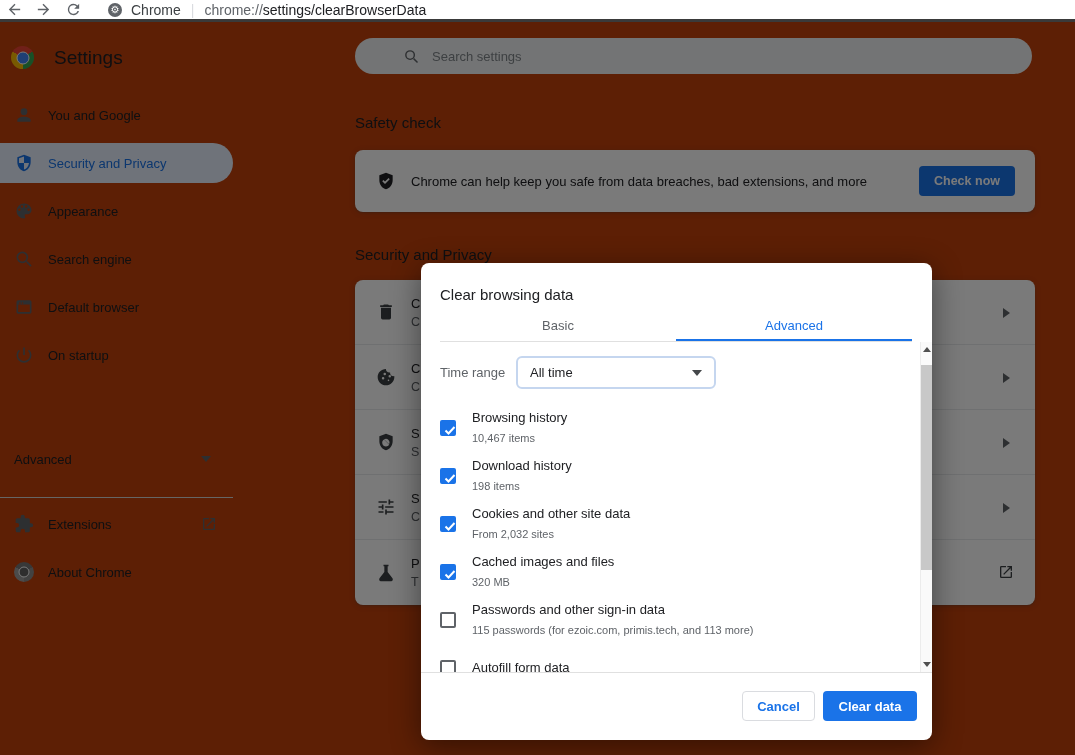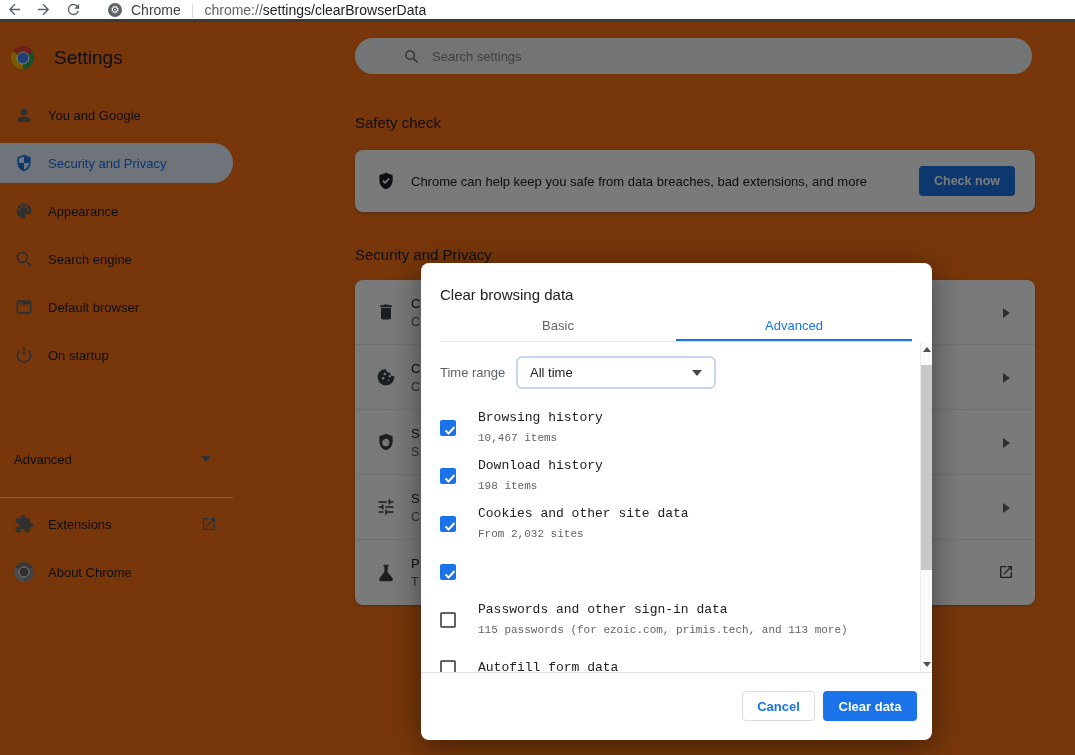--- a/index.html
+++ b/index.html
@@ -17,21 +17,21 @@
   .favicon { width:14px; height:14px; border-radius:50%; background:#5f6368;
              margin-left:26px; color:#fff; font-size:10px; line-height:14px;
              text-align:center; flex:0 0 auto; }
   .tb-title { margin-left:9px; font-size:14px; color:#3c4043; }
   .tb-sep { margin:0 10px; color:#dadce0; font-size:14px; }
   .tb-url { font-size:14px; color:#5f6368; white-space:nowrap; }
   .tb-url .path { color:#202124; }
 
   
   #page { position:absolute; left:0; top:22px; width:1075px; height:733px;
-          background:#f97316; }
+          background:#c2410c; }
   #scrim { position:absolute; left:0; top:22px; width:1075px; height:733px;
            background:rgba(0,0,0,0.52); z-index:5; }
 
   
   #sidebar { position:absolute; left:0; top:0; width:233px; height:100%; }
   .logo-row { display:flex; align-items:center; padding:24px 0 0 11px; }
   .chrome-logo { width:23px; height:23px; border-radius:50%; position:relative;
     background:conic-gradient(from -60deg, #ea4335 0 120deg, #34a853 120deg 240deg, #fbbc04 240deg 360deg); }
   .chrome-logo::after { content:""; position:absolute; left:50%; top:50%;
     width:11px; height:11px; transform:translate(-50%,-50%);
@@ -111,21 +111,21 @@
   .sel-caret { margin-left:auto; width:0; height:0; border-left:5px solid transparent;
                border-right:5px solid transparent; border-top:6px solid #44474a; }
   .chk-list { margin-top:15px; }
   .chk-item { height:48px; display:flex; align-items:center; cursor:pointer; }
   .cb { width:16px; height:16px; border-radius:2px; border:2px solid #5f6368;
         background:#fff; flex:0 0 auto; position:relative; }
   .cb.checked { background:#1a73e8; border-color:#1a73e8; }
   .cb.checked svg { position:absolute; left:0; top:0; }
   .cb svg { display:none; }
   .cb.checked svg { display:block; }
-  .chk-texts { margin-left:22px;font-family:Liberation Mono, monospace; }
+  .chk-texts { margin-left:16px; }
   .chk-label { font-size:13px; color:#202124; line-height:20px; }
   .chk-detail { font-size:11px; color:#5f6368; line-height:20px; }
   .dlg-scrollbar { position:absolute; right:0; top:0; bottom:0; width:12px;
                    background:#fafafa; border-left:1px solid #ececec; }
   .sb-arrow { position:absolute; left:0; width:12px; height:12px; cursor:pointer; }
   .sb-arrow span { position:absolute; left:2px; width:0; height:0; }
   .sb-up { top:2px; } .sb-up span { top:3px; border-left:4px solid transparent;
       border-right:4px solid transparent; border-bottom:5px solid #505050; }
   .sb-down { bottom:2px; } .sb-down span { top:4px; border-left:4px solid transparent;
       border-right:4px solid transparent; border-top:5px solid #505050; }
@@ -360,20 +360,24 @@
             <div class="chk-label">Cookies and other site data</div>
             <div class="chk-detail">From 2,032 sites</div>
           </div>
       </div>
       <div class="chk-item">
         <span class="cb checked">
             <svg width="16" height="16" viewBox="0 0 16 16">
               <polyline points="3.5,8.5 6.5,11.5 12.5,5" fill="none" stroke="#fff" stroke-width="2"></polyline>
             </svg>
           </span>
+        <div class="chk-texts">
+            <div class="chk-label">Cached images and files</div>
+            <div class="chk-detail">320 MB</div>
+          </div>
       </div>
       <div class="chk-item">
         <span class="cb"></span>
         <div class="chk-texts">
             <div class="chk-label">Passwords and other sign-in data</div>
             <div class="chk-detail">115 passwords (for ezoic.com, primis.tech, and 113 more)</div>
           </div>
       </div>
       <div class="chk-item">
         <span class="cb"></span>

